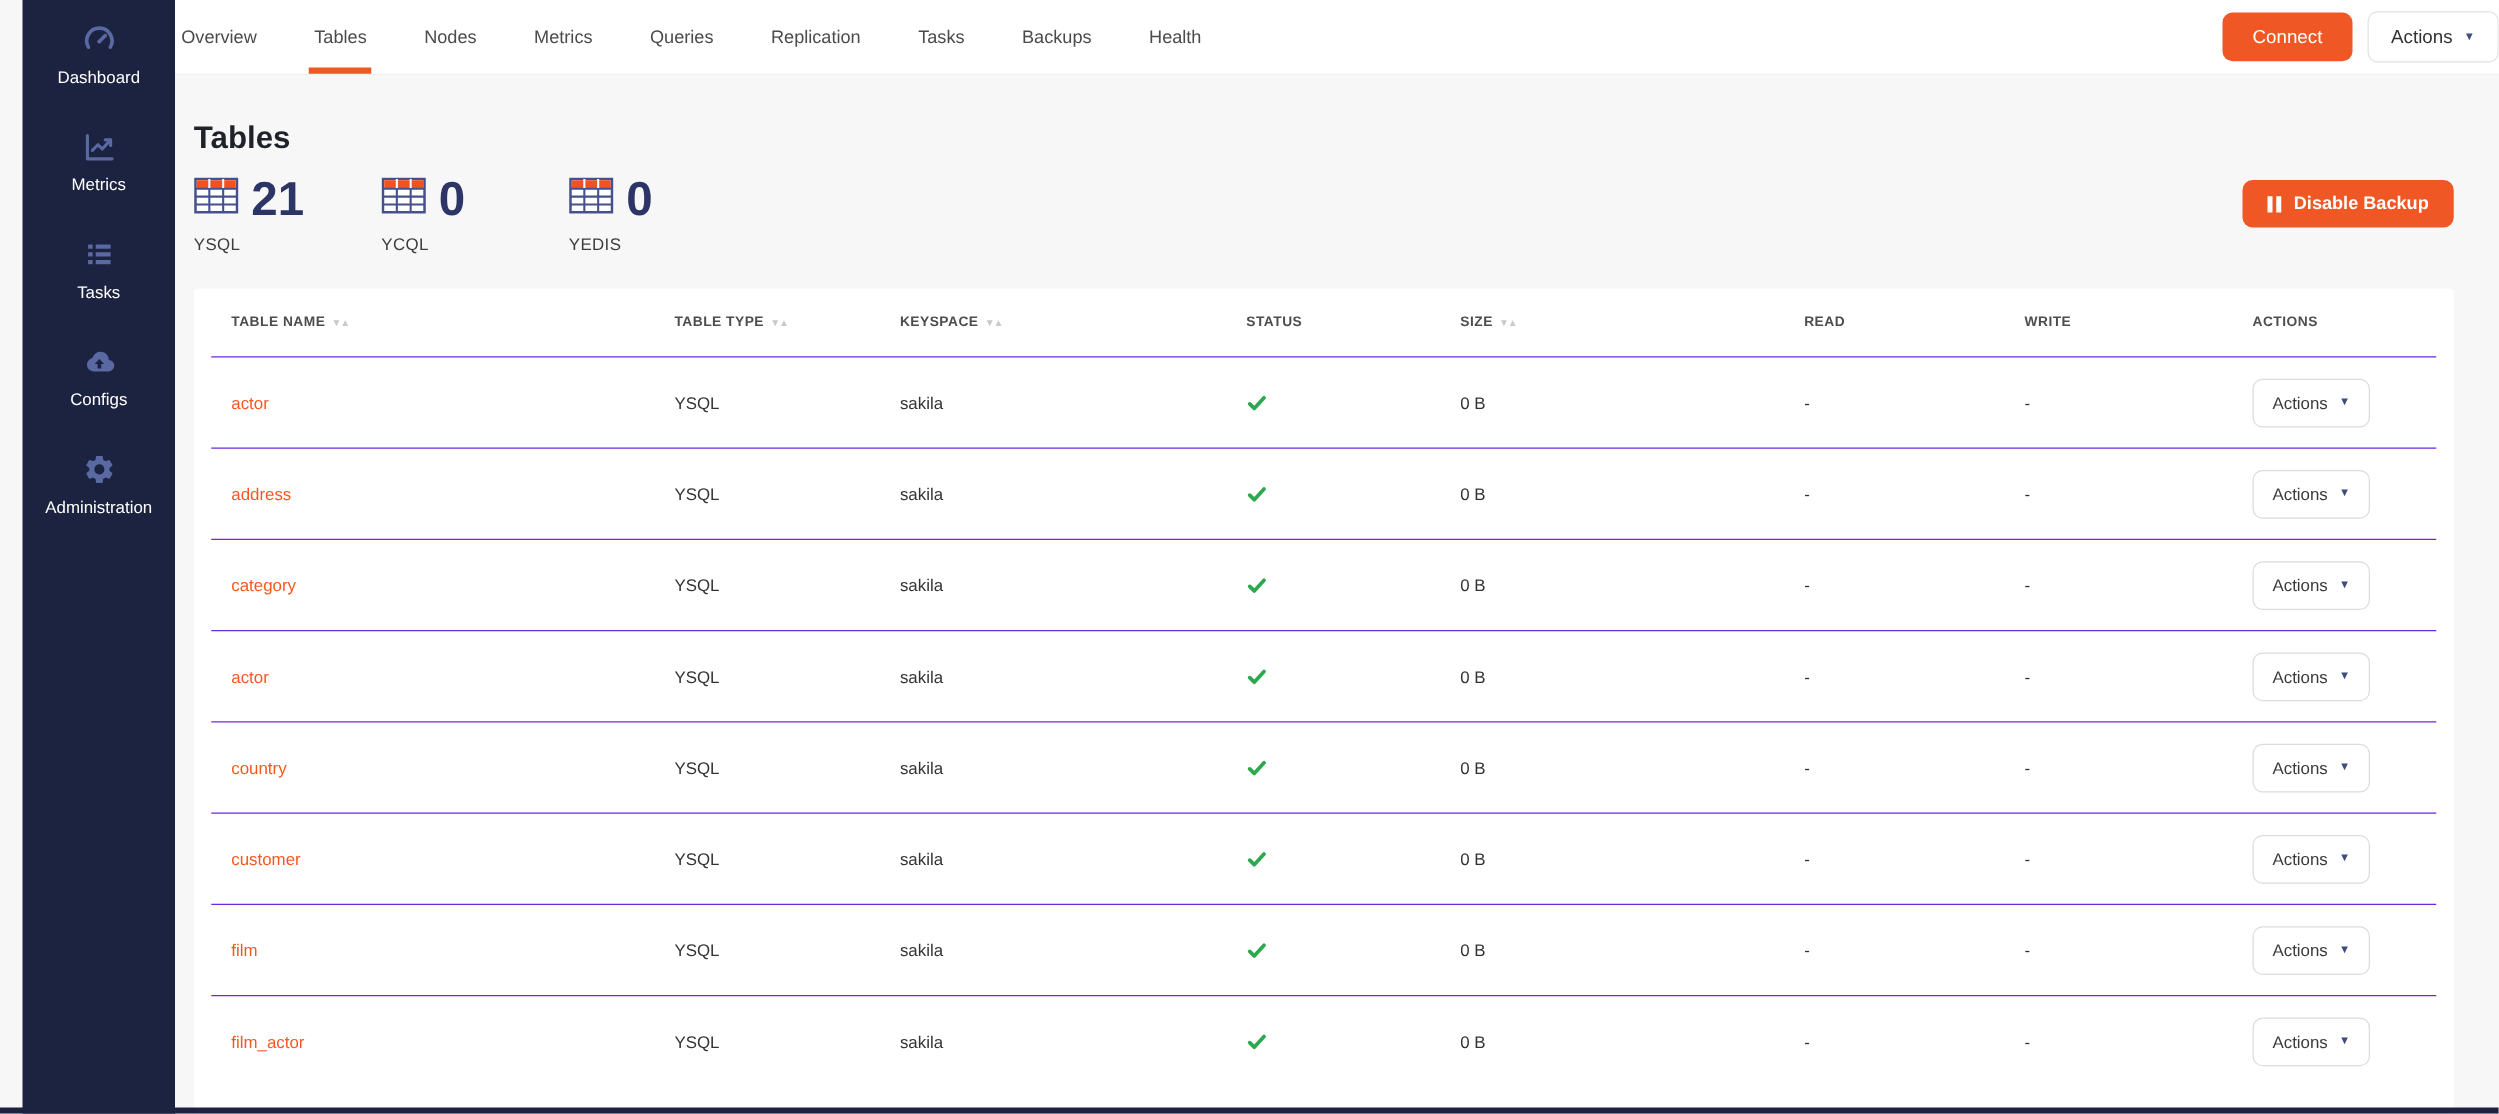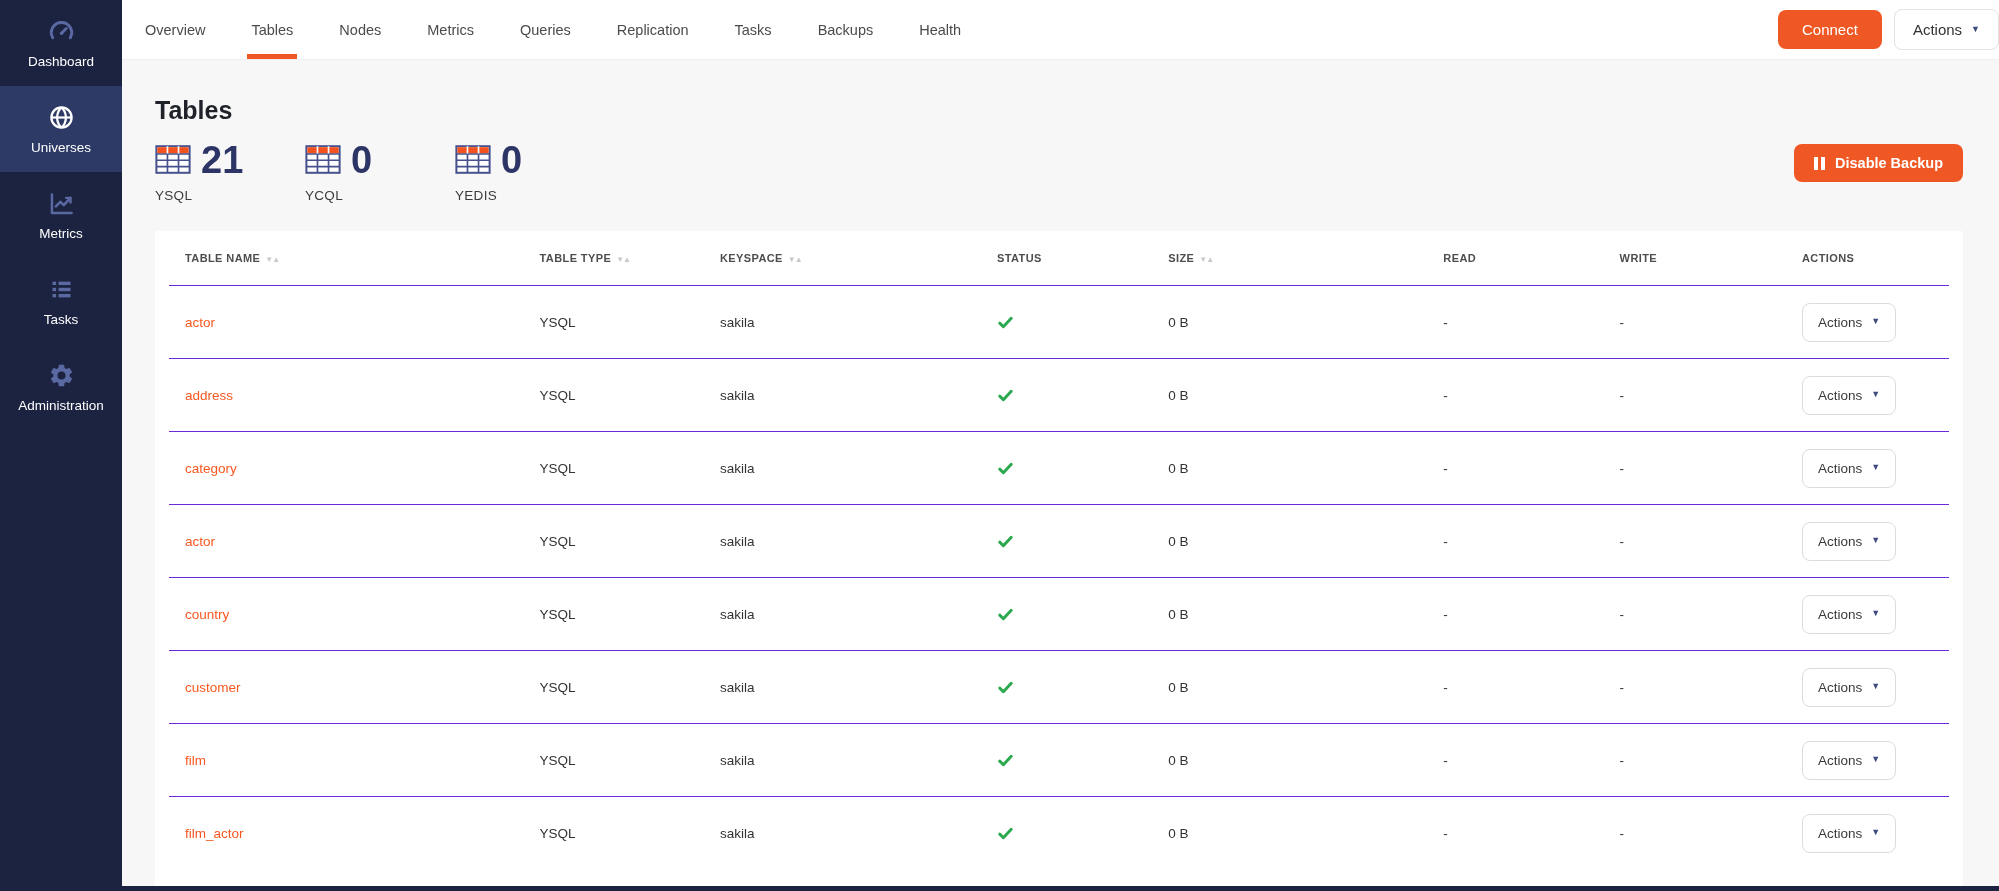--- a/index.html
+++ b/index.html
@@ -1,21 +1,21 @@
 <!DOCTYPE html>
 <html><head>
 <meta charset="utf-8">
 <style>
   * { margin:0; padding:0; box-sizing:border-box; }
   html,body { width:1999px; height:891px; overflow:hidden; }
   body { font-family:"Liberation Sans", sans-serif; background:#f7f7f8; }
   #app { position:relative; width:1999px; height:891px; overflow:hidden; }
 
   
-  .sidebar { position:absolute; left:0; top:0; width:122px; height:891px;
+  .sidebar { position:absolute; left:18px; top:0; width:122px; height:891px;
              background:#1c2340; z-index:5; }
   .side-item { width:122px; height:86px; display:flex; flex-direction:column;
                align-items:center; justify-content:center; gap:9px; cursor:pointer; }
   .side-item .s-icon { width:27px; height:27px; color:#5b69a3; display:flex;
                        align-items:center; justify-content:center; }
   .side-item .s-icon svg { width:27px; height:27px; }
   .side-item .s-label { color:#ffffff; font-size:13.5px; }
   .side-item.active { background:#2e3a66; }
   .side-item.active .s-icon { color:#ffffff; }
 
@@ -36,21 +36,21 @@
   .caret { display:inline-block; margin-left:9px; font-size:9px; color:#3f4c7e;
            transform:translateY(-1px); }
 
   
   .content { position:absolute; left:122px; top:60px; right:0; bottom:0;
              background:#f7f7f8; padding:30px 36px 0 33px; overflow:hidden; }
   .page-title { font-size:25px; font-weight:700; color:#1f2329; margin:6px 0 16px; }
 
   .stats-row { display:flex; align-items:flex-start; }
   .stat { width:150px; }
-  .stat-top { display:flex; align-items:flex-end; gap:10px; }
+  .stat-top { display:flex; align-items:flex-start; gap:10px; }
   .stat-top svg { width:36px; height:31px; }
   .stat-count { font-size:38px; font-weight:600; color:#2c3566; line-height:1; }
   .stat-label { font-size:13.5px; color:#3c3c3c; margin-top:9px; letter-spacing:.3px; }
 
   .btn-disable-backup { position:absolute; top:84px; right:36px; background:#ef5824;
                         color:#ffffff; padding:11px 20px; border:none; border-radius:8px;
                         font-size:14.5px; font-weight:700; display:inline-flex;
                         align-items:center; gap:10px; cursor:pointer; }
   .pause-icon { display:inline-flex; gap:3px; }
   .pause-icon i { display:block; width:4px; height:13px; background:#ffffff; }
@@ -86,31 +86,20 @@
   <div class="side-item">
         <span class="s-icon">
           <svg viewBox="0 0 24 24" fill="none" stroke="currentColor" stroke-width="2.6" stroke-linecap="round">
             <path d="M4.2 17.5a9 9 0 1 1 15.6 0"></path>
             <path d="M12 13.5l4.2-4.2"></path>
             <circle cx="12" cy="13.5" r="1.4" fill="currentColor" stroke="none"></circle>
           </svg>
         </span>
         <span class="s-label">Dashboard</span>
       </div>
-      <div class="side-item active">
-        <span class="s-icon">
-          <svg viewBox="0 0 24 24" fill="none" stroke="currentColor" stroke-width="2">
-            <circle cx="12" cy="12" r="9"></circle>
-            <path d="M3 12h18"></path>
-            <path d="M12 3c2.6 2.4 3.9 5.6 3.9 9S14.6 18.6 12 21"></path>
-            <path d="M12 3c-2.6 2.4-3.9 5.6-3.9 9s1.3 6.6 3.9 9"></path>
-          </svg>
-        </span>
-        <span class="s-label">Universes</span>
-      </div>
       <div class="side-item">
         <span class="s-icon">
           <svg viewBox="0 0 24 24" fill="none" stroke="currentColor" stroke-width="2.2" stroke-linecap="round" stroke-linejoin="round">
             <path d="M3.5 4v16.5H21"></path>
             <path d="M7 14.5l4-4 3 3 6-6.5"></path>
             <path d="M16.2 7h3.8v4"></path>
           </svg>
         </span>
         <span class="s-label">Metrics</span>
       </div>
@@ -119,20 +108,29 @@
           <svg viewBox="0 0 24 24" fill="currentColor">
             <rect x="4" y="5" width="3.2" height="3"></rect>
             <rect x="9.4" y="5" width="10.6" height="3"></rect>
             <rect x="4" y="10.5" width="3.2" height="3"></rect>
             <rect x="9.4" y="10.5" width="10.6" height="3"></rect>
             <rect x="4" y="16" width="3.2" height="3"></rect>
             <rect x="9.4" y="16" width="10.6" height="3"></rect>
           </svg>
         </span>
         <span class="s-label">Tasks</span>
+      </div>
+      <div class="side-item">
+        <span class="s-icon">
+          <svg viewBox="0 0 24 24">
+            <path fill="currentColor" d="M18.8 10.6A6 6 0 0 0 7 9.3a4.8 4.8 0 0 0 .8 9.5h10.4a4.1 4.1 0 0 0 .6-8.2z"></path>
+            <path fill="#1c2340" d="M12 10l3.4 3.5h-2.1v3.2h-2.6v-3.2H8.6z"></path>
+          </svg>
+        </span>
+        <span class="s-label">Configs</span>
       </div>
       <div class="side-item">
         <span class="s-icon">
           <svg viewBox="0 0 24 24" fill="currentColor">
             <path d="M19.14 12.94c.04-.3.06-.61.06-.94 0-.32-.02-.64-.07-.94l2.03-1.58a.49.49 0 0 0 .12-.61l-1.92-3.32a.49.49 0 0 0-.59-.22l-2.39.96c-.5-.38-1.03-.7-1.62-.94l-.36-2.54a.48.48 0 0 0-.48-.41h-3.84c-.24 0-.43.17-.47.41l-.36 2.54c-.59.24-1.13.57-1.62.94l-2.39-.96a.49.49 0 0 0-.59.22L2.74 8.87a.48.48 0 0 0 .12.61l2.03 1.58c-.05.3-.09.63-.09.94s.02.64.07.94l-2.03 1.58a.49.49 0 0 0-.12.61l1.92 3.32c.12.22.37.29.59.22l2.39-.96c.5.38 1.03.7 1.62.94l.36 2.54c.05.24.24.41.48.41h3.84c.24 0 .44-.17.47-.41l.36-2.54c.59-.24 1.13-.56 1.62-.94l2.39.96c.22.08.47 0 .59-.22l1.92-3.32a.49.49 0 0 0-.12-.61l-2.01-1.58zM12 15.6a3.6 3.6 0 1 1 0-7.2 3.6 3.6 0 0 1 0 7.2z"></path>
           </svg>
         </span>
         <span class="s-label">Administration</span>
       </div>
     </aside>

